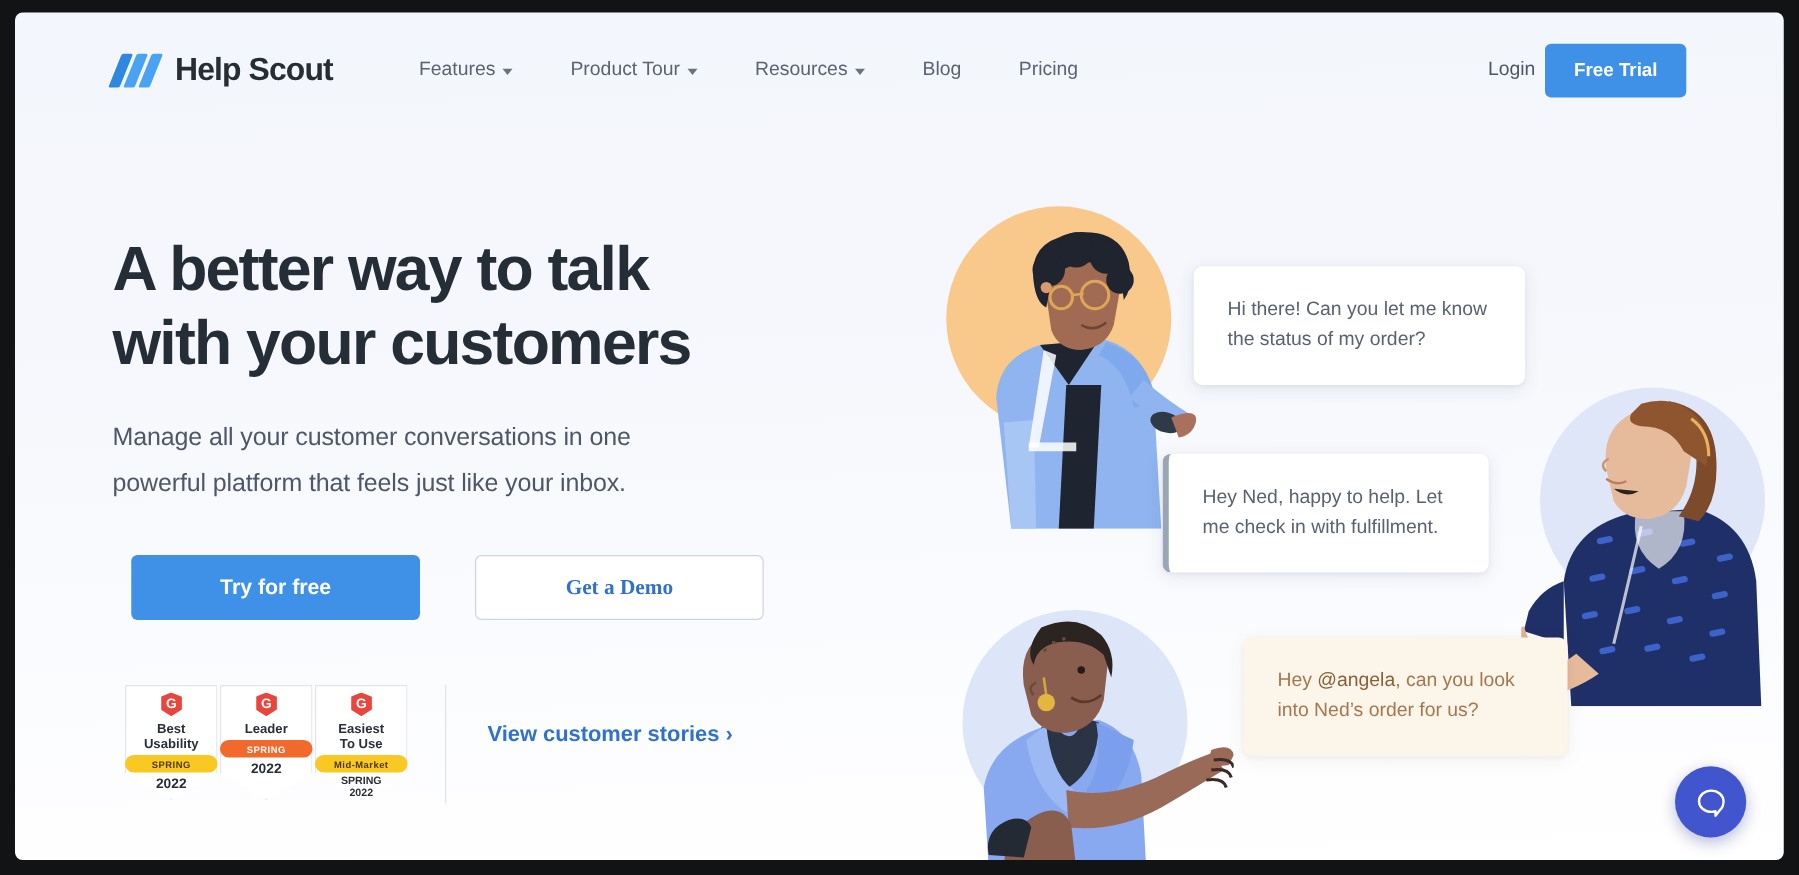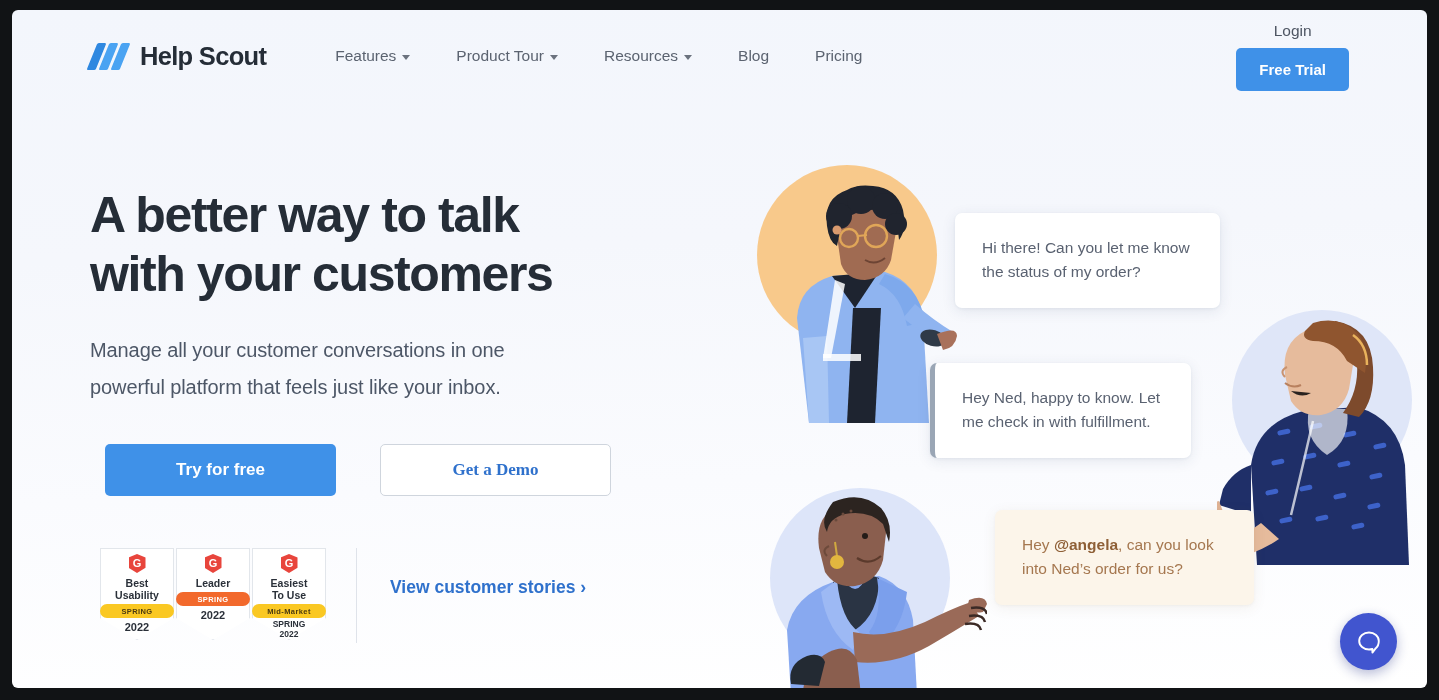--- a/index.html
+++ b/index.html
@@ -72,21 +72,21 @@
     white-space: nowrap;
   }
   .caret {
     width: 0; height: 0;
     border-left: 4.5px solid transparent;
     border-right: 4.5px solid transparent;
     border-top: 5.5px solid #6b727e;
     margin-top: 3px;
   }
 
-  #nav-right { margin-left: auto; display: flex; align-items: center; gap: 8px; flex-direction: column; }
+  #nav-right { margin-left: auto; display: flex; align-items: center; gap: 8px; }
   #login-link { font-size: 15.5px; color: #4e5663; cursor: pointer; }
   #free-trial-btn {
     background: #3f91e8;
     color: #fff;
     font-size: 15px;
     font-weight: bold;
     padding: 13px 23px;
     border-radius: 5px;
     border: none;
     cursor: pointer;
@@ -248,21 +248,21 @@
   #bubble2 {
     left: 918px; top: 353px; width: 261px;
     border-left: 5px solid #9aa6b5;
   }
   #bubble3 {
     left: 983px; top: 500px; width: 259px;
     background: #fcf5ea;
     color: #a5774f;
     box-shadow: 0 3px 14px rgba(120,90,50,0.08), 0 1px 3px rgba(120,90,50,0.05);
   }
-  #bubble3 b { color: #8e5f36; font-weight: bold; margin-top: 16px; }
+  #bubble3 b { color: #8e5f36; font-weight: normal; margin-top: 16px; }
 
   
   #beacon {
     position: absolute;
     right: 30px; bottom: 18px;
     width: 57px; height: 57px;
     border-radius: 50%;
     background: #4155cf;
     box-shadow: 0 4px 12px rgba(30,45,130,0.32);
     display: flex; align-items: center; justify-content: center;
@@ -453,21 +453,21 @@
       <circle cx="108" cy="56" r="3" fill="#241c18"></circle>
       <path d="M100 78 Q112 86 124 76" stroke="#5b3a2c" stroke-width="2.2" fill="none"></path>
       <path d="M78 62 L80 76" stroke="#d0a840" stroke-width="2"></path>
       <circle cx="80" cy="82" r="7" fill="#e2b63f"></circle>
     </svg>
 
   </div>
 
   <div class="bubble" id="bubble1">Hi there! Can you let me know
 the status of my order?</div>
-  <div class="bubble" id="bubble2">Hey Ned, happy to know. Let
+  <div class="bubble" id="bubble2">Hey Ned, happy to help. Let
 me check in with fulfillment.</div>
   <div class="bubble" id="bubble3"><span>Hey </span><b>@angela</b><span>, can you look
 into Ned’s order for us?</span></div>
 
   <div id="beacon">
     <svg width="28" height="28" viewBox="0 0 28 28">
       <path d="M14 4.5 C8.5 4.5 4.2 8.3 4.2 13 C4.2 17.7 8.5 21.5 14 21.5 C15.2 21.5 16.4 21.3 17.4 21 L17.4 24.6 L20.8 20.2 C22.8 18.6 23.8 16 23.8 13 C23.8 8.3 19.5 4.5 14 4.5 Z" fill="none" stroke="#ffffff" stroke-width="1.9" stroke-linejoin="round"></path>
     </svg>
   </div>
 

